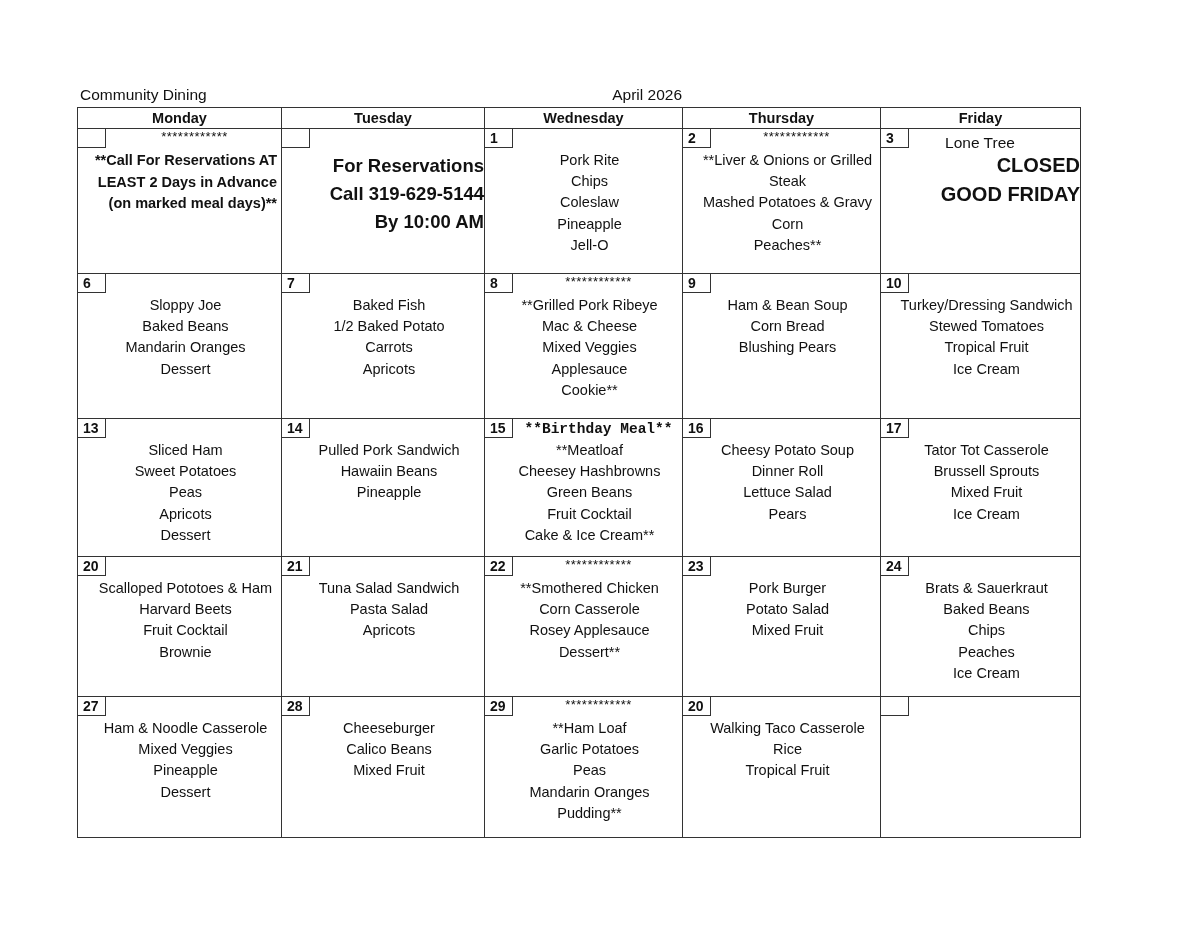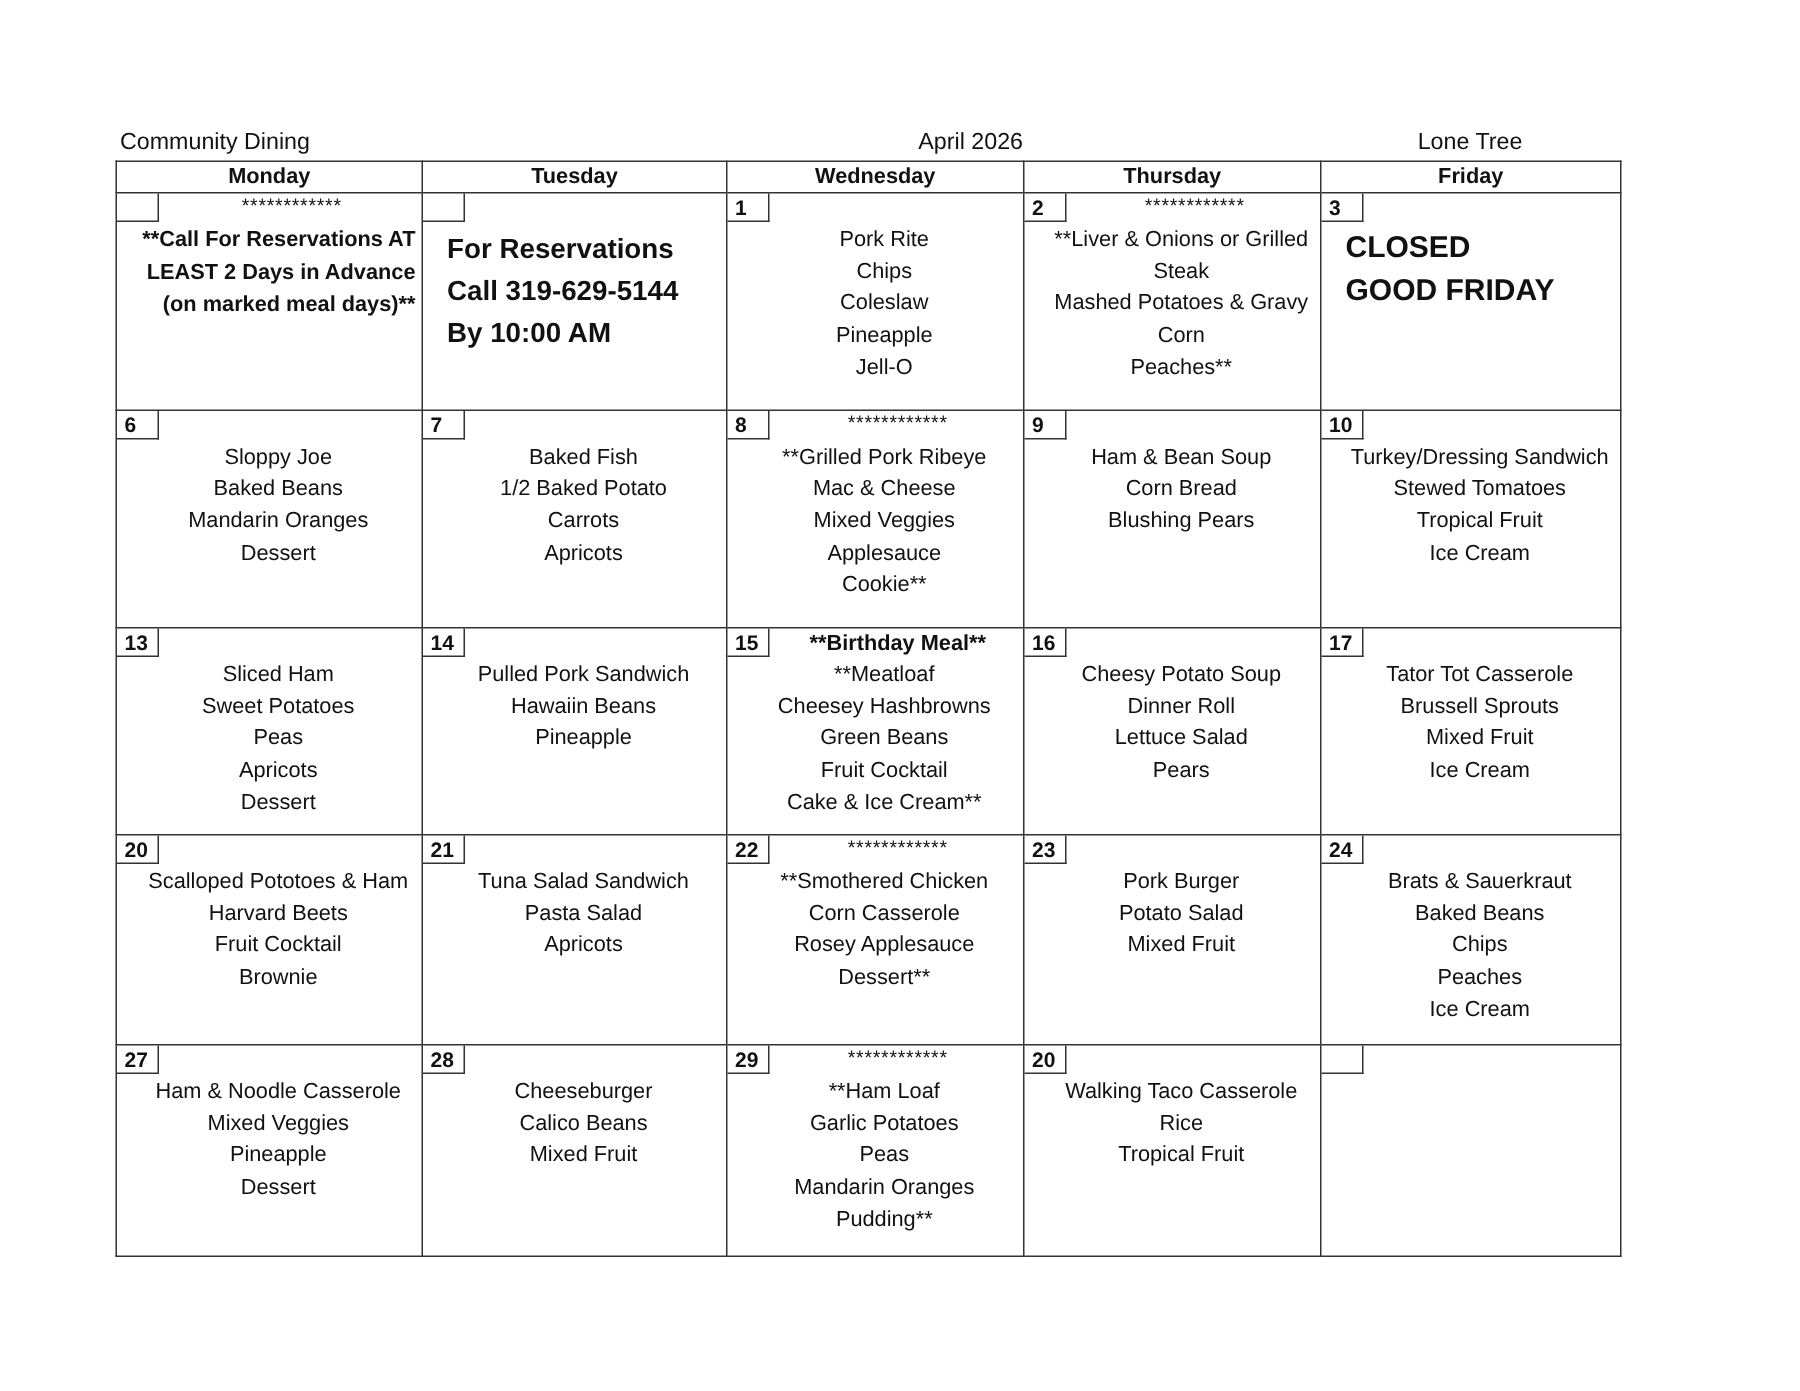--- a/index.html
+++ b/index.html
@@ -1,42 +1,42 @@
 <!DOCTYPE html>
 <html><head>
 <meta charset="utf-8">
 <style>
   html, body { margin:0; padding:0; background:#ffffff; }
   body { width:1200px; height:927px; position:relative; overflow:hidden;
          font-family:"Liberation Sans", "DejaVu Sans", sans-serif; color:#111; }
   .title { position:absolute; top:86px; font-weight:normal; font-size:15.5px; line-height:18px; }
   #t-left { left:80px; }
   #t-center { left:484px; width:198px; text-align:right; }
-  #t-right { left:880px; width:200px; text-align:center; }
+  #t-right { left:880px; width:200px; text-align:center;margin-top:48px; }
 
   table.cal { position:absolute; left:77px; top:107px; border-collapse:collapse;
               table-layout:fixed; width:1003px; }
   table.cal th, table.cal td { border:1.4px solid #333; padding:0; vertical-align:top; }
   table.cal th { height:20px; font-size:14.5px; font-weight:bold; line-height:20px; text-align:center; }
   col.c1 { width:204px; } col.c2 { width:203px; } col.c3 { width:198px; } col.c4 { width:198px; } col.c5 { width:200px; }
   tr.r1 td { height:144px; } tr.r2 td { height:144px; } tr.r3 td { height:137px; }
   tr.r4 td { height:139px; } tr.r5 td { height:140px; }
 
   .cell { position:relative; height:100%; width:100%; }
   .daynum { position:absolute; left:0; top:0; width:28px; height:19px;
             border-right:1.4px solid #333; border-bottom:1.4px solid #333;
             font-size:14px; font-weight:bold; line-height:19px; padding-left:5px; box-sizing:border-box; }
   .stars { position:absolute; left:30px; right:0; top:0; text-align:center;
            font-size:13px; line-height:16px; letter-spacing:0.5px; }
-  .stars.bold { font-weight:bold; font-size:14.5px; line-height:20px; letter-spacing:0; }
+  .stars.bold { font-weight:bold; font-size:14.5px; line-height:20px; letter-spacing:0;font-family:Liberation Mono, monospace; }
   .items { position:absolute; left:12px; right:0; top:21px; text-align:center; }
   .item { font-size:14.5px; line-height:21.2px; white-space:nowrap; }
   .note { position:absolute; left:4px; right:4px; top:21px; text-align:right;
           font-size:14.5px; font-weight:bold; line-height:21.5px; }
-  .big { position:absolute; left:16px; right:0; top:23px; text-align:left;
+  .big { position:absolute; left:2px; right:0; top:23px; text-align:right;
          font-size:18.5px; font-weight:bold; line-height:28px; }
   .big.closed { top:22px; font-size:20px; line-height:29px; }
 </style>
 </head>
 <body>
 
 <div class="title" id="t-left">Community Dining</div>
 <div class="title" id="t-center">April 2026</div>
 <div class="title" id="t-right">Lone Tree</div>
 

